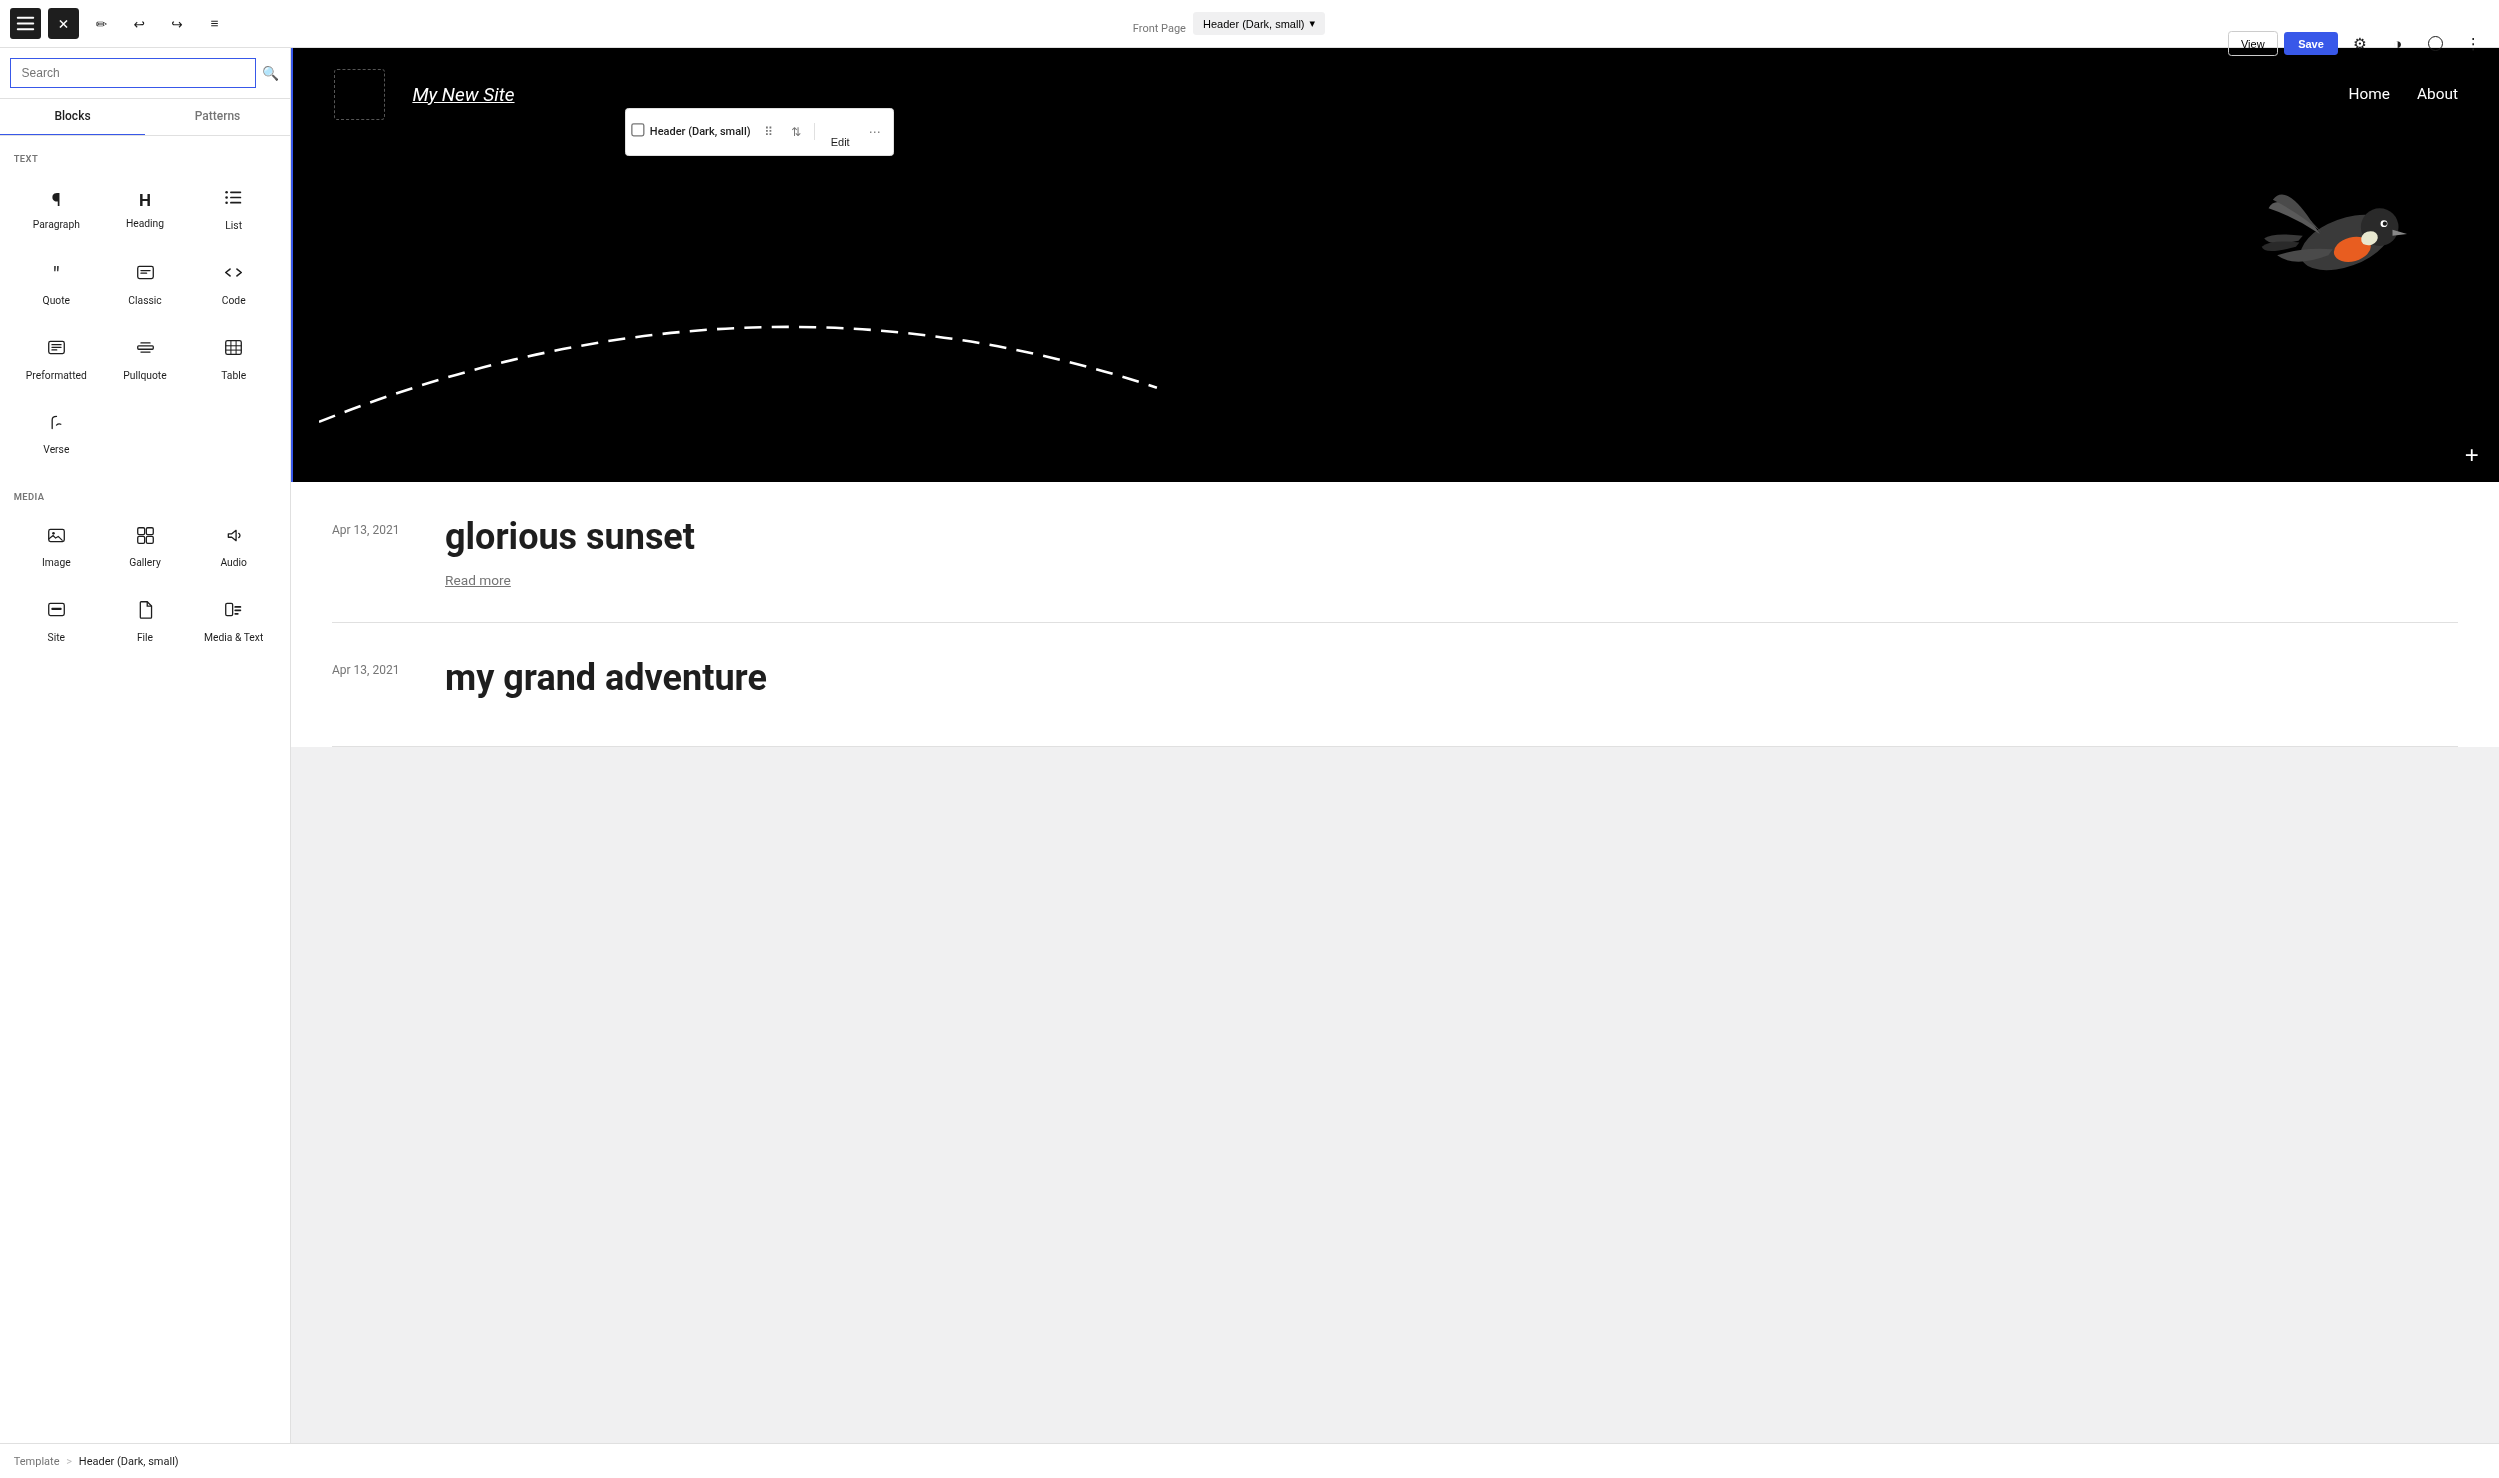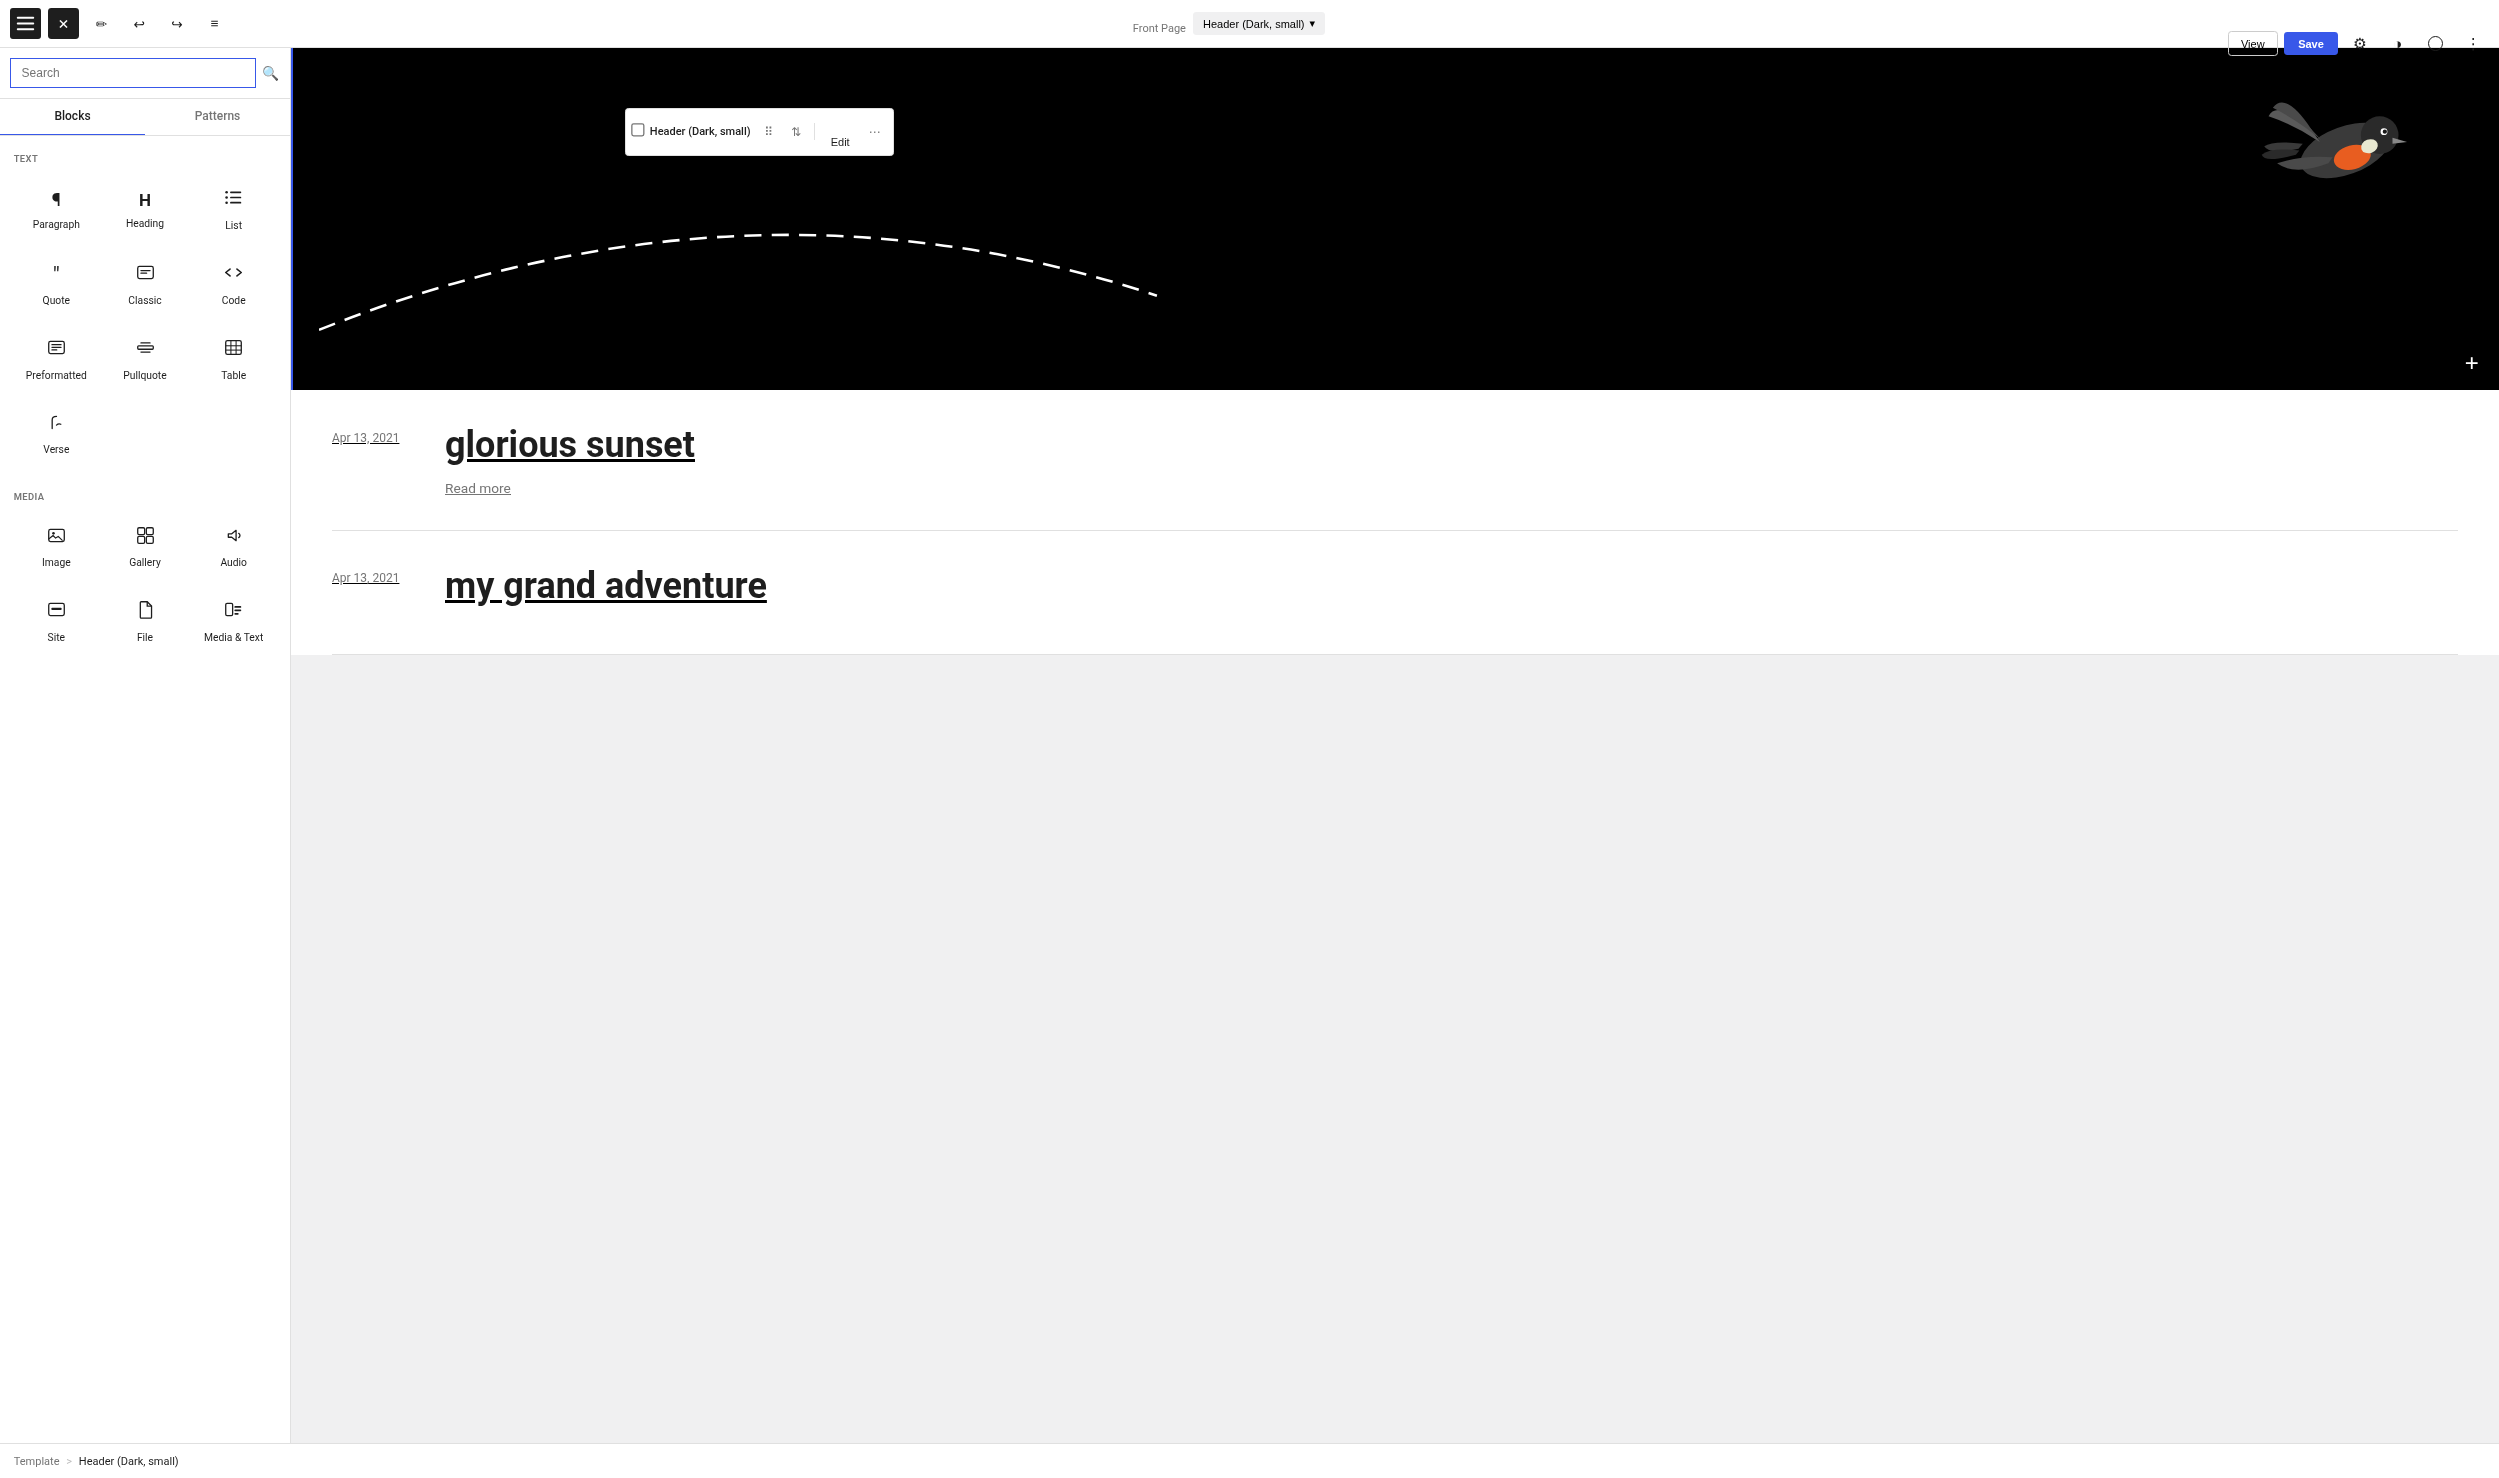--- a/index.html
+++ b/index.html
@@ -99,21 +99,21 @@
       border-left: 2.6px solid #3858e9;
     }
     .add-btn {
       position: absolute; bottom: 13.7px; right: 13.7px; width: 27px; height: 27px;
       background: transparent; border: none; cursor: pointer; color: #fff; font-size: 20.5px;
       display: flex; align-items: center; justify-content: center;
     }
 
     
     .content-section { background: #fff; padding: 0 41px; }
-    .post-item { padding: 34px 0; border-bottom: 0.9px solid #e0e0e0; display: flex; gap: 27px; align-items: flex-start; text-decoration: underline; }
+    .post-item { padding: 34px 0; border-bottom: 0.9px solid #e0e0e0; display: flex; gap: 27px; align-items: flex-start; }
     .post-date { font-size: 12px; color: #757575; min-width: 86px; padding-top: 6.8px; }
     .post-content { flex: 1; }
     .post-title { font-size: 36px; font-weight: 700; color: #1e1e1e; margin-bottom: 13.7px; }
     .post-readmore { color: #757575; font-size: 13.7px; text-decoration: underline; cursor: pointer; }
 
     
     .bottom-bar {
       height: 35px; background: #fff; border-top: 0.9px solid #e0e0e0;
       display: flex; align-items: center; padding: 0 13.7px; gap: 6.8px; flex-shrink: 0;
     }
@@ -370,20 +370,30 @@
       </button>
       <div class="bt-divider"></div>
       <button class="bt-edit">Edit</button>
       <button class="bt-btn">
         <span>⋯</span>
       </button>
     </div>
 
     <div class="site-canvas">
 
+      <div class="site-header">
+        <div style="display:flex; align-items:center; gap:13.7px;">
+          <div class="site-logo-placeholder"></div>
+          <span class="site-title">My New Site</span>
+        </div>
+        <nav class="site-nav">
+          <a>Home</a>
+          <a>About</a>
+        </nav>
+      </div>
 
       <div class="hero-section">
 
         <div class="bird-container">
           <svg width="171" height="137" viewBox="0 0 200 160" fill="none">
 
             <ellipse cx="100" cy="80" rx="55" ry="28" fill="#3a3a3a" transform="rotate(-20 100 80)"></ellipse>
 
             <path d="M60 55 Q20 20 10 40 Q40 50 70 70Z" fill="#5a5a5a"></path>
             <path d="M60 55 Q30 10 15 30 Q45 45 72 68Z" fill="#4a4a4a"></path>

